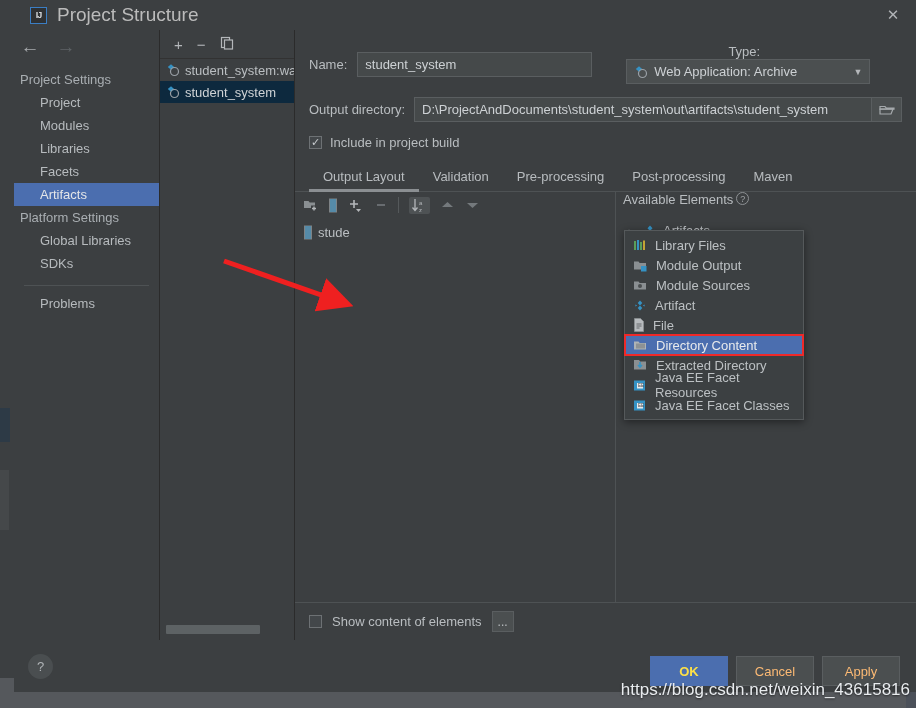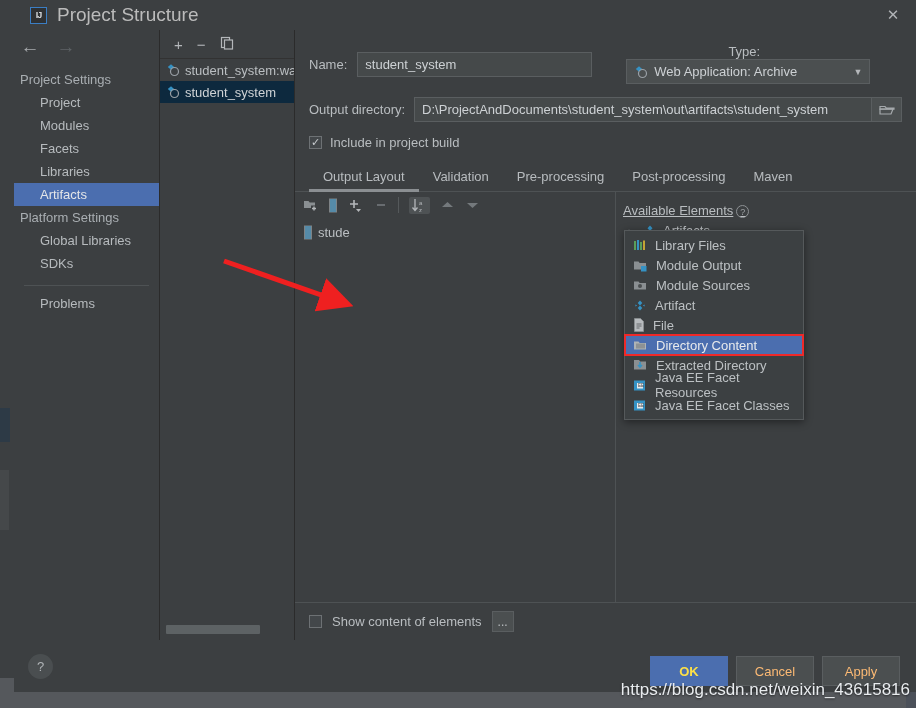--- a/index.html
+++ b/index.html
@@ -131,21 +131,21 @@
   .left-pane { flex: 1; display: flex; flex-direction: column; border-right: 1px solid #4e5254; min-width: 0; position: relative; }
   .lp-toolbar { height: 26px; display: flex; align-items: center; gap: 10px; padding-left: 8px; }
   .tb-sep { width: 1px; height: 16px; background: #55595b; }
   .tb-btn { color: #b4b7ba; font-size: 14px; display: flex; align-items: center; }
   .tb-btn.pressed { background: #4e5254; padding: 1px 2px; border-radius: 2px; }
   .tb-btn.dim { color: #74797c; }
   .lp-tree { flex: 1; padding-left: 8px; padding-top: 4px; }
   .tree-row { display: flex; align-items: center; gap: 5px; color: #bbbfc2; font-size: 13px; height: 21px; white-space: nowrap; }
 
   .right-pane { width: 300px; flex: none; display: flex; flex-direction: column; }
-  .rp-head { height: 26px; display: flex; align-items: flex-end; gap: 3px; padding-left: 7px; color: #b9bdc0; font-size: 13px; text-decoration: underline; }
+  .rp-head { height: 26px; display: flex; align-items: flex-start; gap: 3px; padding-left: 7px; color: #b9bdc0; font-size: 13px; }
   .q-badge {
     width: 13px; height: 13px; border: 1px solid #8d9194; border-radius: 50%;
     display: inline-flex; align-items: center; justify-content: center;
     font-size: 9px; color: #9da1a4;
   }
   .rp-tree { padding-left: 12px; padding-top: 2px; }
   .rp-row { display: flex; align-items: center; gap: 6px; height: 21px; color: #bbbfc2; font-size: 13px; }
   .chev { color: #9da1a4; font-size: 11px; width: 9px; }
 
   
@@ -229,22 +229,22 @@
 
       <div class="nav">
         <div class="nav-arrows">
           <div class="arrow">←</div>
           <div class="arrow dim">→</div>
         </div>
         <div class="nav-list">
           <div class="nav-group">Project Settings</div>
           <div class="nav-item">Project</div>
           <div class="nav-item">Modules</div>
+          <div class="nav-item">Libraries</div>
           <div class="nav-item">Facets</div>
-          <div class="nav-item">Libraries</div>
           <div class="nav-item selected">Artifacts</div>
           <div class="nav-group">Platform Settings</div>
           <div class="nav-item">Global Libraries</div>
           <div class="nav-item">SDKs</div>
           <div class="nav-sep"></div>
           <div class="nav-item">Problems</div>
         </div>
       </div>
 
       <div class="artifacts-col">

